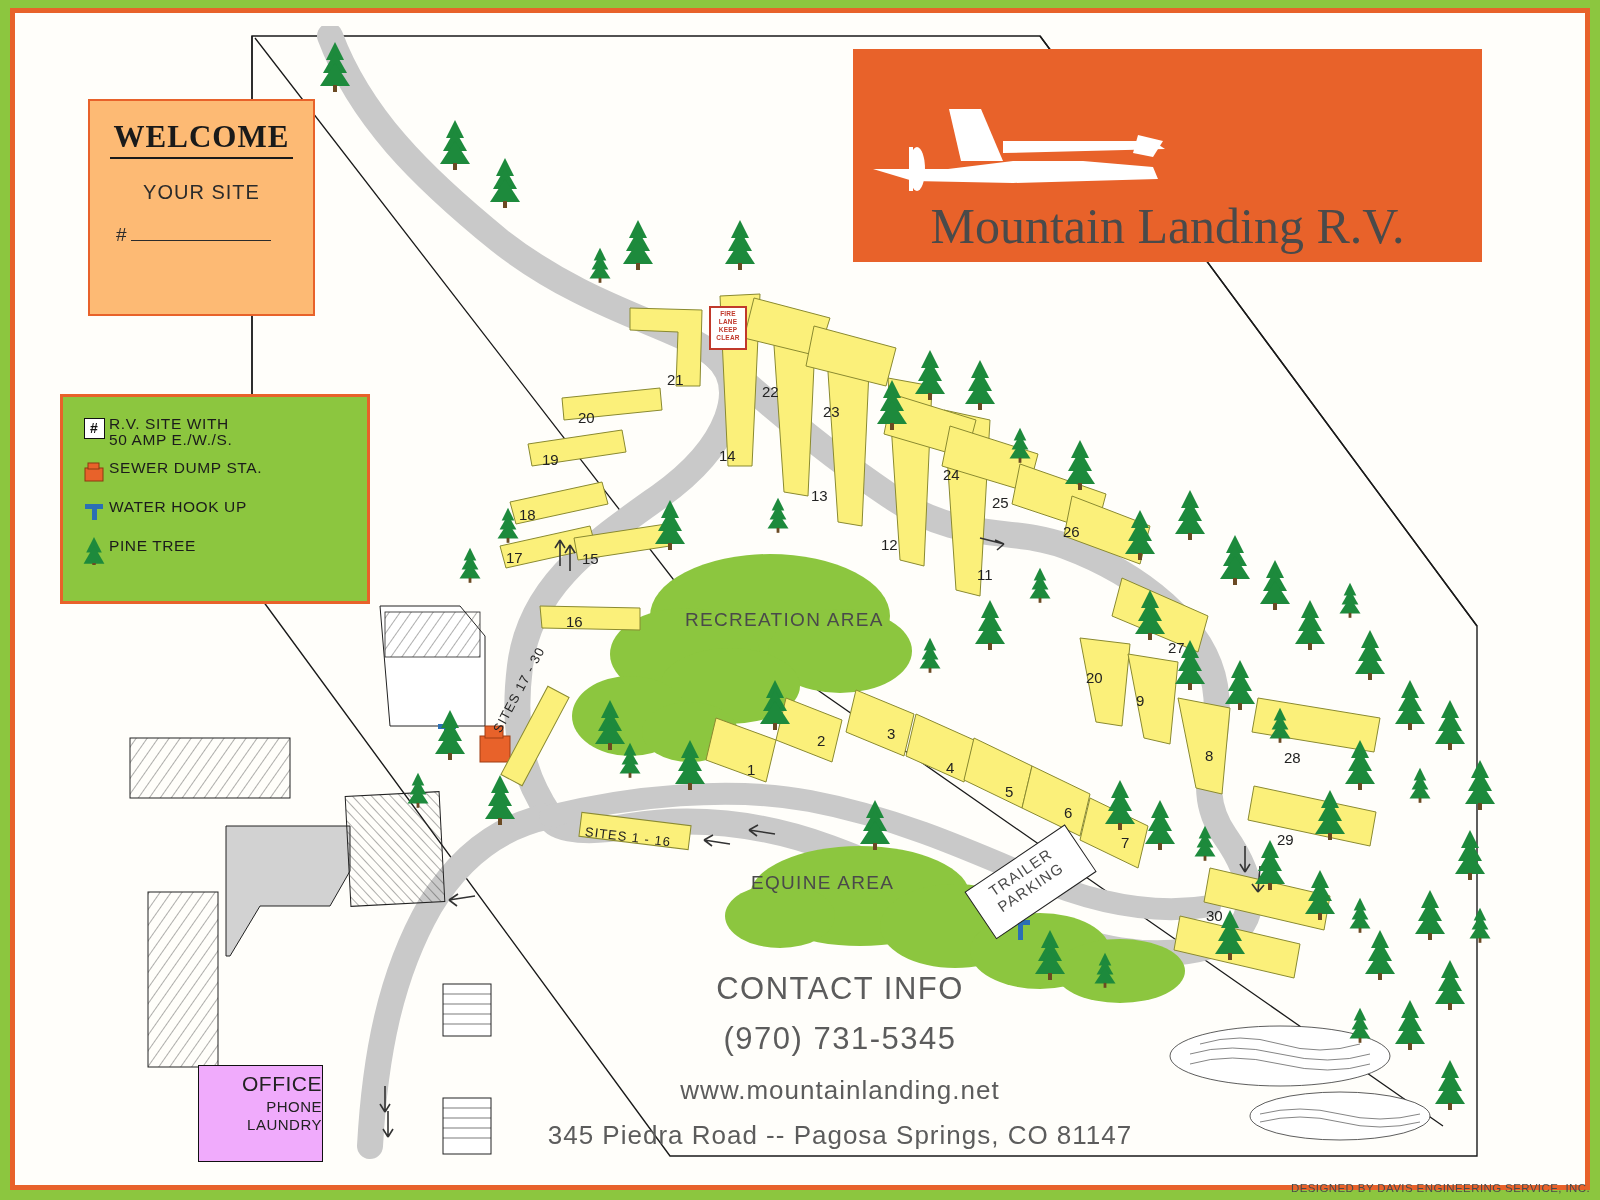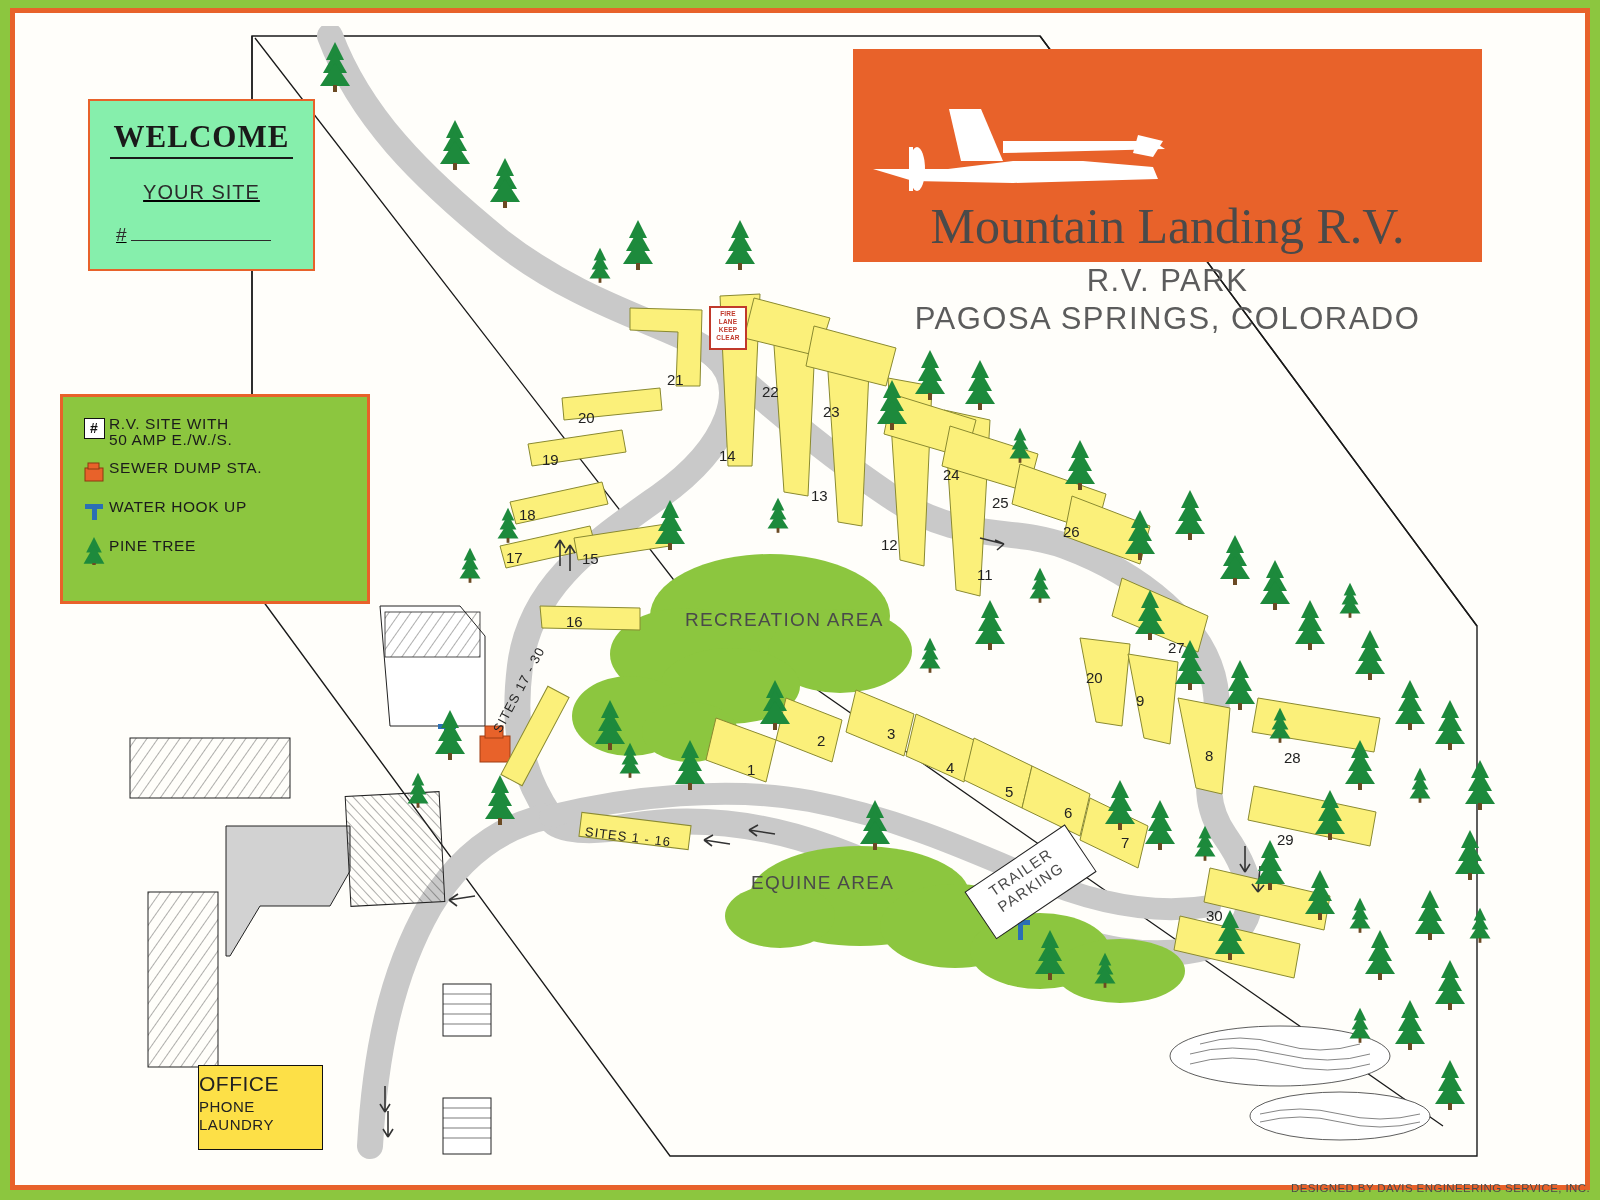--- a/index.html
+++ b/index.html
@@ -44,26 +44,25 @@
     position: absolute;
     left: 0; top: 0;
     width: 1570px;
     height: 1172px;
   }
 
   
   #welcome-box {
     position: absolute;
     left: 58px; top: 73px;
-    width: 227px; height: 172px;
-    background: #86efac;
+    width: 227px; height: 217px;
+    background: #fdba74;
     border: 2px solid #e8622a;
     box-sizing: border-box;
     text-align: center;
-    text-decoration: underline;
   }
   #welcome-title {
     font-family: "Liberation Serif", serif;
     font-weight: bold;
     font-size: 31px;
     color: #1a1a1a;
     margin-top: 18px;
     letter-spacing: 1px;
     border-bottom: 2px solid #1a1a1a;
     display: inline-block;
@@ -178,24 +177,24 @@
     right: 10px; bottom: 4px;
     font-size: 11.5px;
     color: #4a4a4a;
     letter-spacing: 0.4px;
   }
 
   
   #office-box {
     position: absolute;
     left: 168px; top: 1039px;
-    width: 125px; height: 85px;
+    width: 125px; height: 97px;
     border: 1.8px solid #111;
-    background: #fde047;
-    text-align: left;
+    background: #f0abfc;
+    text-align: right;
     box-sizing: border-box;
   }
   #office-box .o1 { font-size: 21px; color:#222; margin-top: 6px; letter-spacing: .5px;}
   #office-box .o2 { font-size: 15px; color:#222; margin-top: 2px; letter-spacing: .5px;}
   #office-box .o3 { font-size: 15px; color:#222; margin-top: 1px; letter-spacing: .5px;}
 
   
   #fire-sign {
     position: absolute;
     left: 679px; top: 280px;
@@ -532,24 +531,20 @@
             <path d="M20 120 L95 120 L160 112 L230 112 L300 118 L305 130 L160 134 L60 132 Z"></path>
             <path d="M96 60 L128 60 L150 112 L108 112 Z"></path>
             <path d="M150 92 L300 92 L312 100 L150 104 Z"></path>
             <path d="M285 86 L310 92 L300 108 L280 104 Z"></path>
             <ellipse cx="64" cy="120" rx="8" ry="22"></ellipse>
             <rect x="56" y="98" width="4" height="44"></rect>
           </g>
         </svg>
         <div id="logo-title">Mountain Landing R.V.</div>
       </div>
-      <div id="subtitle">
-        <div>R.V. PARK</div>
-        <div>PAGOSA SPRINGS, COLORADO</div>
-      </div>
 
       <div id="fire-sign">
         <div>FIRE LANE</div>
         <div>KEEP</div>
         <div>CLEAR</div>
       </div>
 
       <div class="map-label" style="left:655px; top:583px; font-size:19px;">RECREATION AREA</div>
       <div class="map-label" style="left:721px; top:846px; font-size:19px;">EQUINE AREA</div>
       <div class="map-label" style="left:958px; top:836px; font-size:15px; transform:rotate(-34deg); text-align:center; line-height:18px;">TRAILER<br>PARKING</div>
@@ -587,18 +582,24 @@
       <div class="site-num" style="left:1254px; top:723px;">28</div>
       <div class="site-num" style="left:1247px; top:805px;">29</div>
       <div class="site-num" style="left:1176px; top:881px;">30</div>
 
       <div id="office-box">
         <div class="o1">OFFICE</div>
         <div class="o2">PHONE</div>
         <div class="o3">LAUNDRY</div>
       </div>
 
+      <div id="contact">
+        <div class="c1">CONTACT INFO</div>
+        <div class="c2">(970) 731-5345</div>
+        <div class="c3">www.mountainlanding.net</div>
+        <div class="c4">345 Piedra Road -- Pagosa Springs, CO 81147</div>
+      </div>
 
       <div id="credit">DESIGNED BY DAVIS ENGINEERING SERVICE, INC.</div>
 
     </div>
   </div>
 </div>
 
 </body></html>

